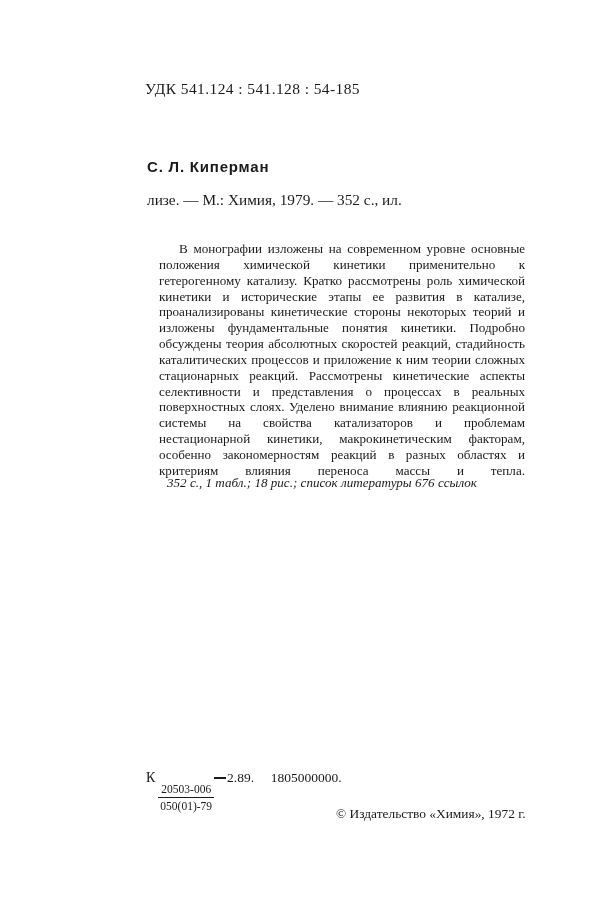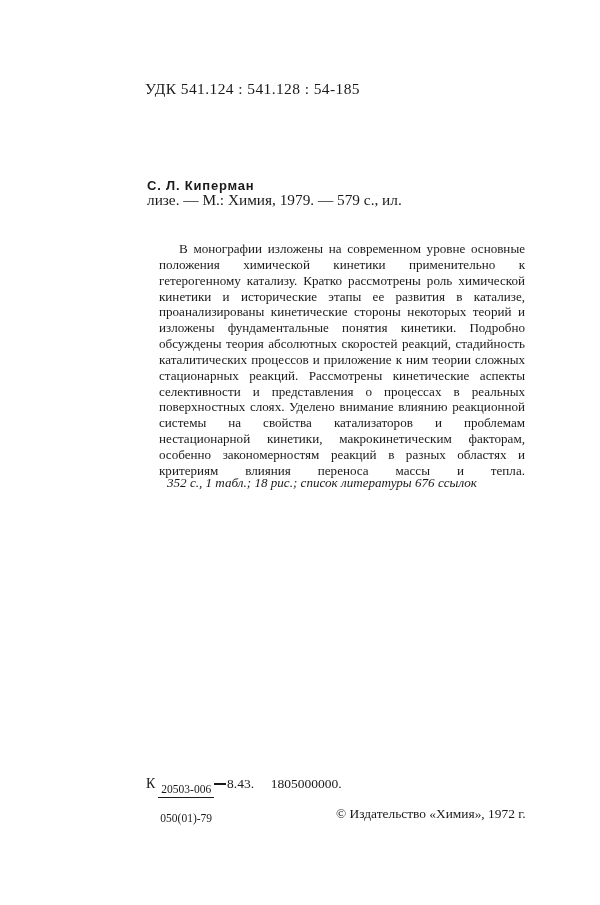--- a/index.html
+++ b/index.html
@@ -33,24 +33,23 @@
     letter-spacing: 0.4px;
     white-space: nowrap;
   }
 
   
   .author {
     position: absolute;
     left: 147px;
     top: 158px;
     font-family: "Liberation Sans", sans-serif;
-    font-size: 13px;
+    font-size: 15px;
     font-weight: bold;
     letter-spacing: 0.8px;
-    margin-top: 20px;
   }
 
   
   .title-block {
     position: absolute;
     left: 147px;
     top: 190px;
     width: 390px;
     font-size: 15.3px;
     line-height: 19px;
@@ -119,21 +118,21 @@
     text-align: center;
     line-height: 1.12;
     font-size: 11.5px;
     position: relative;
     margin-top: 40px;
   }
   .fraction .numer {
     padding: 0 2px 1px 2px;
   }
   .fraction .denom {
-    padding: 14px 2px 0 2px;
+    padding: 2px 2px 0 2px;
     border-top: 1.3px solid #1a1a1a;
     text-align: center;
   }
   .imprint-dash {
     width: 12px;
     height: 1.3px;
     background: #1a1a1a;
     margin: 0 0 0 0;
     align-self: center;
   }
@@ -162,38 +161,38 @@
 </head>
 <body>
 
 <div class="page">
 
   <div class="udk">УДК 541.124 : 541.128 : 54-185</div>
 
   <div class="author">С. Л. Киперман</div>
 
   <div class="title-block">
-    <div class="title-line-2">лизе. — М.: Химия, 1979. — 579 с., ил.</div>
+    <div class="title-line-2">лизе. — М.: Химия, 1979. — 352 с., ил.</div>
   </div>
 
   <div class="annotation">
     <p>В монографии изложены на современном уровне основные положения химической кинетики применительно к гетерогенному катализу. Кратко рассмотрены роль химической кинетики и исторические этапы ее развития в катализе, проанализированы кинетические стороны некоторых теорий и изложены фундаментальные понятия кинетики. Подробно обсуждены теория абсолютных скоростей реакций, стадийность каталитических процессов и приложение к ним теории сложных стационарных реакций. Рассмотрены кинетические аспекты селективности и представления о процессах в реальных поверхностных слоях. Уделено внимание влиянию реакционной системы на свойства катализаторов и проблемам нестационарной кинетики, макрокинетическим факторам, особенно закономерностям реакций в разных областях и критериям влияния переноса массы и тепла.</p>
   </div>
 
   <div class="stats-line">352 с., 1 табл.; 18 рис.; список литературы 676 ссылок</div>
 
   <div class="imprint">
     <span class="imprint-k">К</span>
     <span class="fraction">
       <span class="numer">20503-006</span>
       <span class="denom">050(01)-79</span>
     </span>
     <span class="imprint-dash"></span>
     <span class="imprint-tail">
-      <span>8.43.</span>
+      <span>2.89.</span>
       <span class="spacer"></span>
       <span>1805000000.</span>
     </span>
   </div>
 
   <div class="copyright">
     <span class="csym">©</span>
     <span>Издательство «Химия», 1972 г.</span>
   </div>
 

